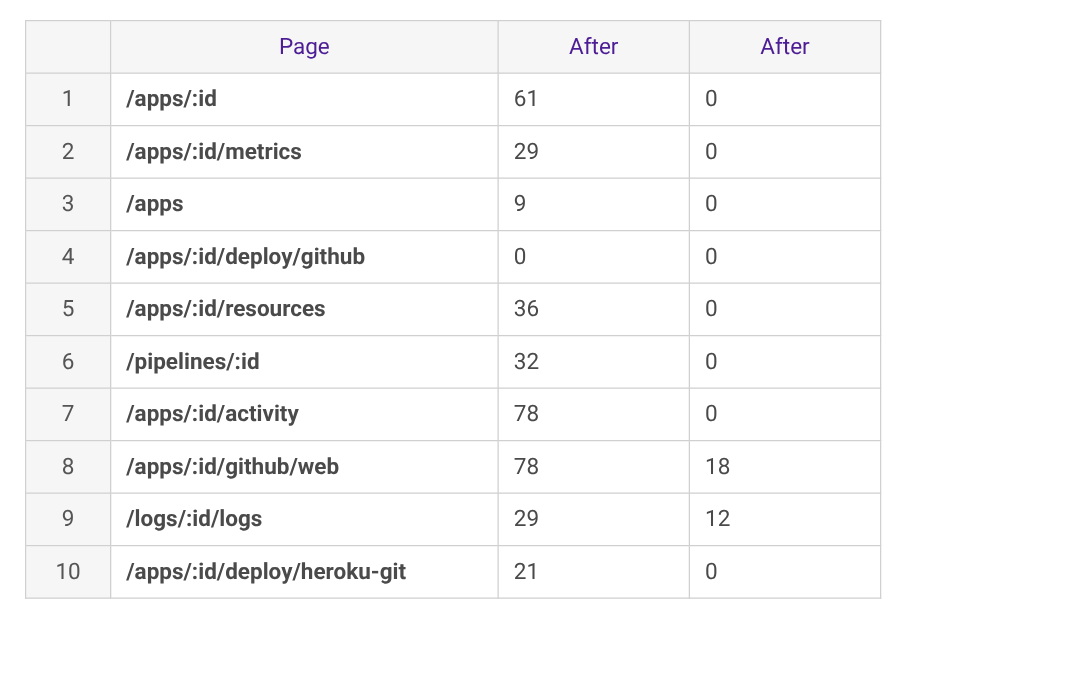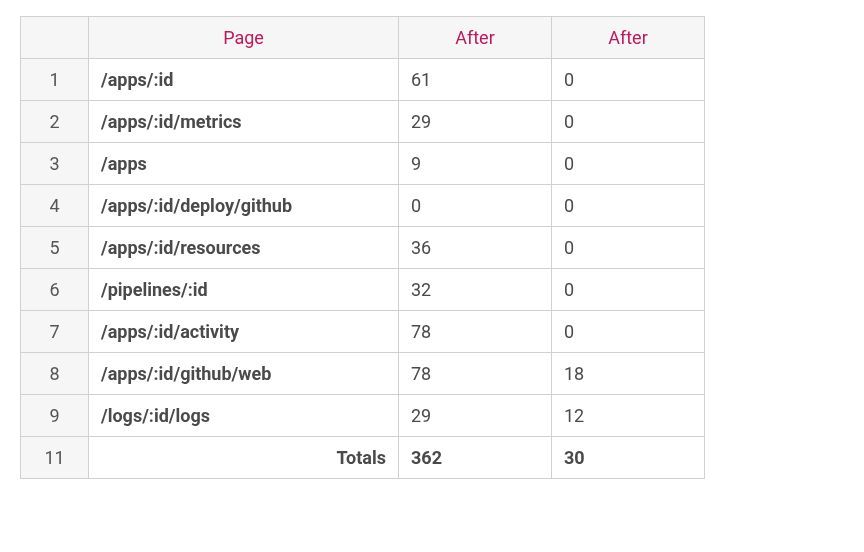--- a/index.html
+++ b/index.html
@@ -23,21 +23,21 @@
       border: 1px solid #d0d0d0;
       height: 42px;
       padding: 0 12px;
       vertical-align: middle;
       font-weight: 400;
     }
     th {
       background: #f6f6f6;
       text-align: center;
       font-weight: 400;
-      color: #be185d;
+      color: #4c1d95;
     }
     td.idx {
       background: #f6f6f6;
       text-align: center;
       color: #555;
     }
     td.page {
       text-align: left;
       white-space: nowrap;
       overflow: hidden;
@@ -120,20 +120,20 @@
         <td class="page">/apps/:id/github/web</td>
         <td class="num">78</td>
         <td class="num">18</td>
       </tr>
       <tr>
         <td class="idx">9</td>
         <td class="page">/logs/:id/logs</td>
         <td class="num">29</td>
         <td class="num">12</td>
       </tr>
-      <tr class="totals">
-        <td class="idx">11</td>
-        <td class="page">Totals</td>
-        <td class="num">362</td>
-        <td class="num">30</td>
+      <tr>
+        <td class="idx">10</td>
+        <td class="page">/apps/:id/deploy/heroku-git</td>
+        <td class="num">21</td>
+        <td class="num">0</td>
       </tr>
     </tbody>
 </table>
 
 </body></html>

